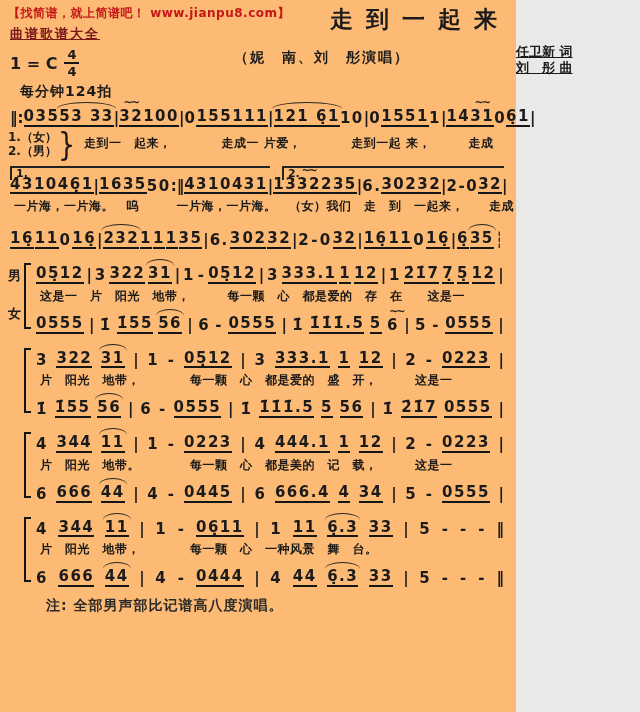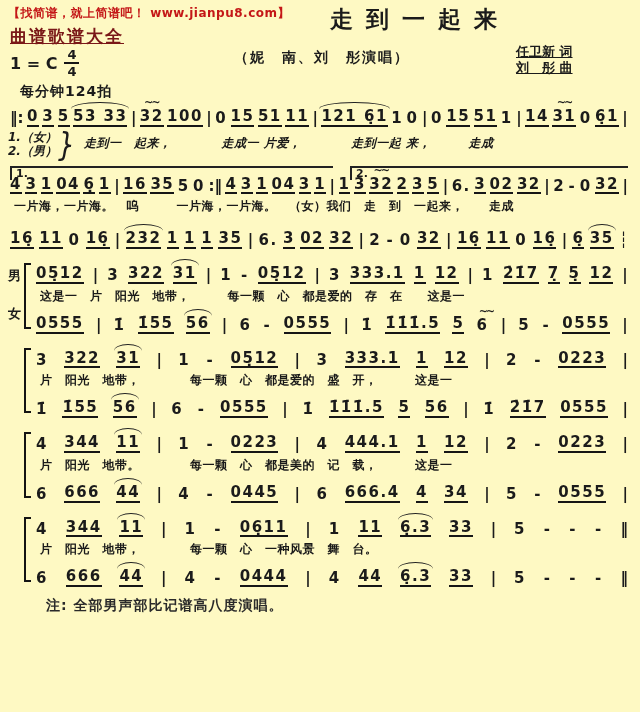--- a/index.html
+++ b/index.html
@@ -1,40 +1,40 @@
 <!DOCTYPE html>
 <html><head>
 <meta charset="utf-8">
 <style>
   html,body{margin:0;padding:0;background:#e9e9e7;}
   body{width:640px;height:712px;overflow:hidden;font-family:"DejaVu Sans",sans-serif;color:#1b1b1b;}
-  .page{position:relative;width:640px;height:712px;background:#fef9c3;box-sizing:border-box;padding:4px 10px 4px 8px;}
+  .page{position:relative;width:516px;height:712px;background:#fdba74;box-sizing:border-box;padding:4px 10px 4px 8px;}
   
   .header{position:relative;height:96px;}
   .watermark{position:absolute;top:1px;left:0;font-size:12px;font-weight:bold;letter-spacing:.5px;}
-  .site{position:absolute;top:21px;left:2px;font-size:17px;font-weight:bold;text-decoration:underline;letter-spacing:2px;}
+  .site{position:absolute;top:21px;left:2px;font-size:13px;font-weight:bold;text-decoration:underline;letter-spacing:2px;}
   .title{position:absolute;top:0;left:322px;font-size:23px;font-weight:bold;letter-spacing:13px;white-space:nowrap;}
   .performers{position:absolute;top:45px;left:226px;font-size:14px;font-weight:bold;letter-spacing:2px;white-space:nowrap;}
   .credits{position:absolute;top:40px;left:508px;font-size:13px;font-weight:bold;line-height:1.25;white-space:nowrap;text-decoration:underline;}
   .keysig{position:absolute;top:44px;left:2px;font-size:16px;font-weight:bold;display:flex;align-items:center;}
   .frac{display:inline-flex;flex-direction:column;align-items:center;margin-left:7px;font-size:13px;line-height:1;}
   .frac .num{border-bottom:2px solid #161616;padding:0 3px 1px;}
   .frac .den{padding-top:1px;}
   .tempo{position:absolute;top:79px;left:12px;font-size:14px;font-weight:bold;letter-spacing:1px;}
   
   .system{margin-bottom:5px;}
   .music{display:flex;justify-content:space-between;align-items:flex-end;font-weight:bold;font-size:15px;padding:9px 2px 3px 2px;white-space:nowrap;}
   .tok{position:relative;display:inline-block;letter-spacing:1.5px;line-height:1.05;}
   .u{border-bottom:2px solid #161616;}
   .bar{letter-spacing:0;}
   .slur::before{content:"";position:absolute;left:-2px;right:-2px;top:-7px;height:6px;
     border-top:1.7px solid #222;border-radius:100% 100% 0 0/200% 200% 0 0;}
   .wavy::after{content:"~~";position:absolute;left:18%;top:-1.05em;font-size:11px;letter-spacing:-2px;}
   .lyrics{font-weight:bold;font-size:12px;letter-spacing:.5px;padding:1px 0 2px 6px;white-space:nowrap;color:#191919;}
-  .lyrics-row{display:flex;align-items:center;font-style:italic;}
+  .lyrics-row{display:flex;align-items:center;}
   .stanzas{font-size:12px;font-weight:bold;line-height:1.2;white-space:nowrap;}
   .brace{font-size:27px;font-weight:400;margin:0 3px 0 1px;transform:scaleY(1.15);line-height:1;}
   
   .mwrap{position:relative;margin-top:9px;}
   .volta{position:absolute;top:-2px;height:12px;border-top:2px solid #222;border-left:2px solid #222;
     font-size:11px;font-weight:bold;padding:0 0 0 4px;line-height:11px;}
   .v1{left:2px;width:51%;}
   .v2{left:55%;right:2px;}
   
   .duet{display:flex;align-items:stretch;}

